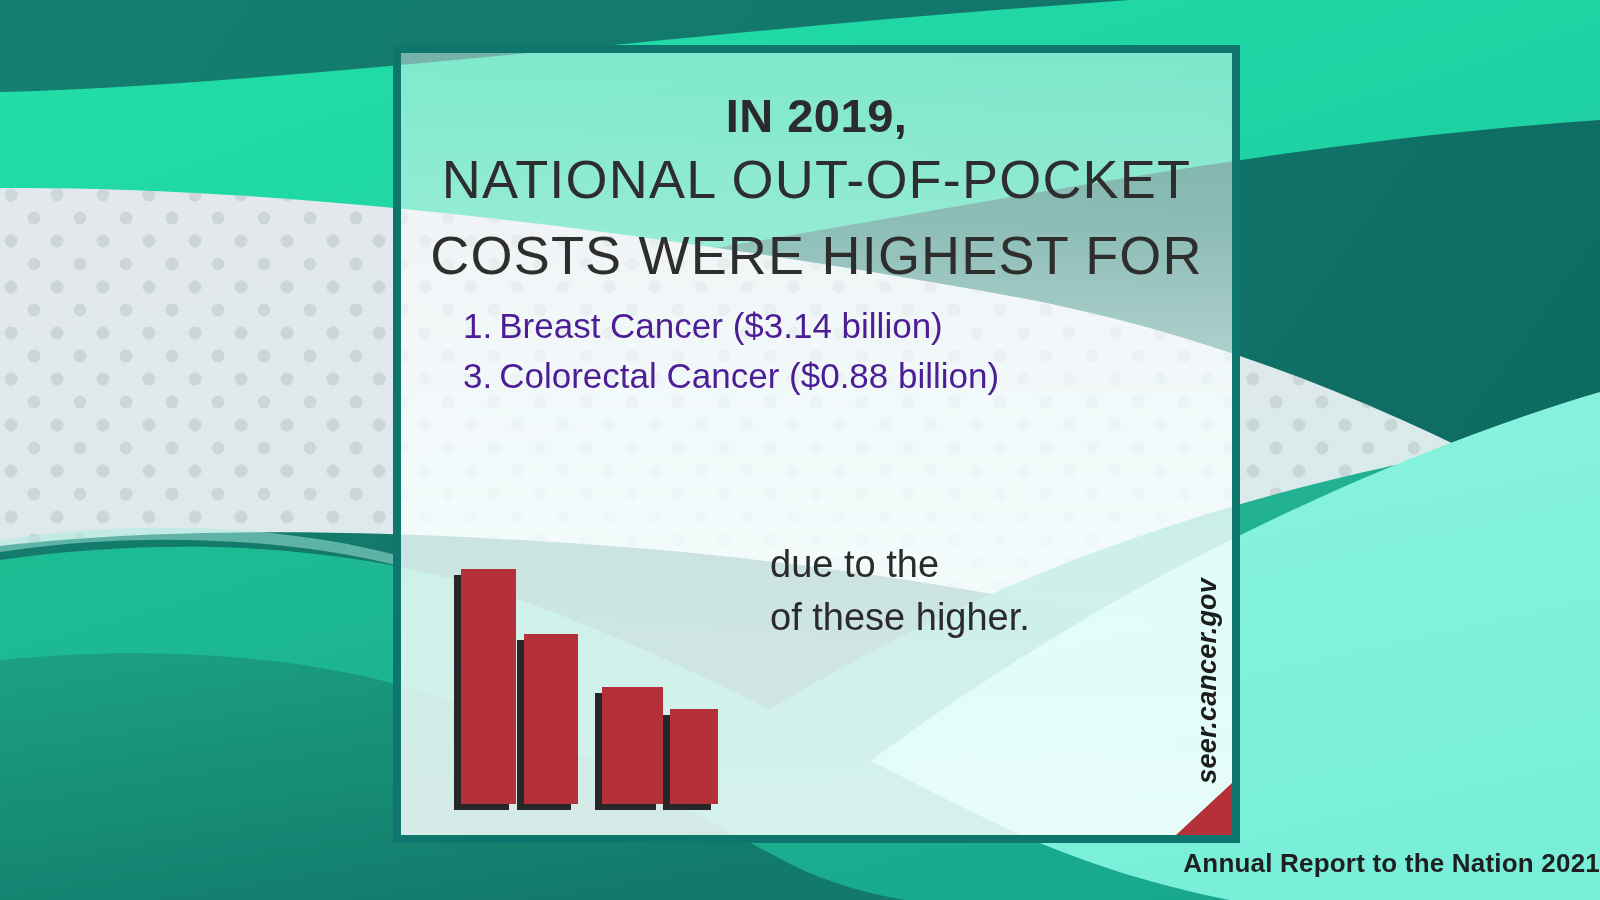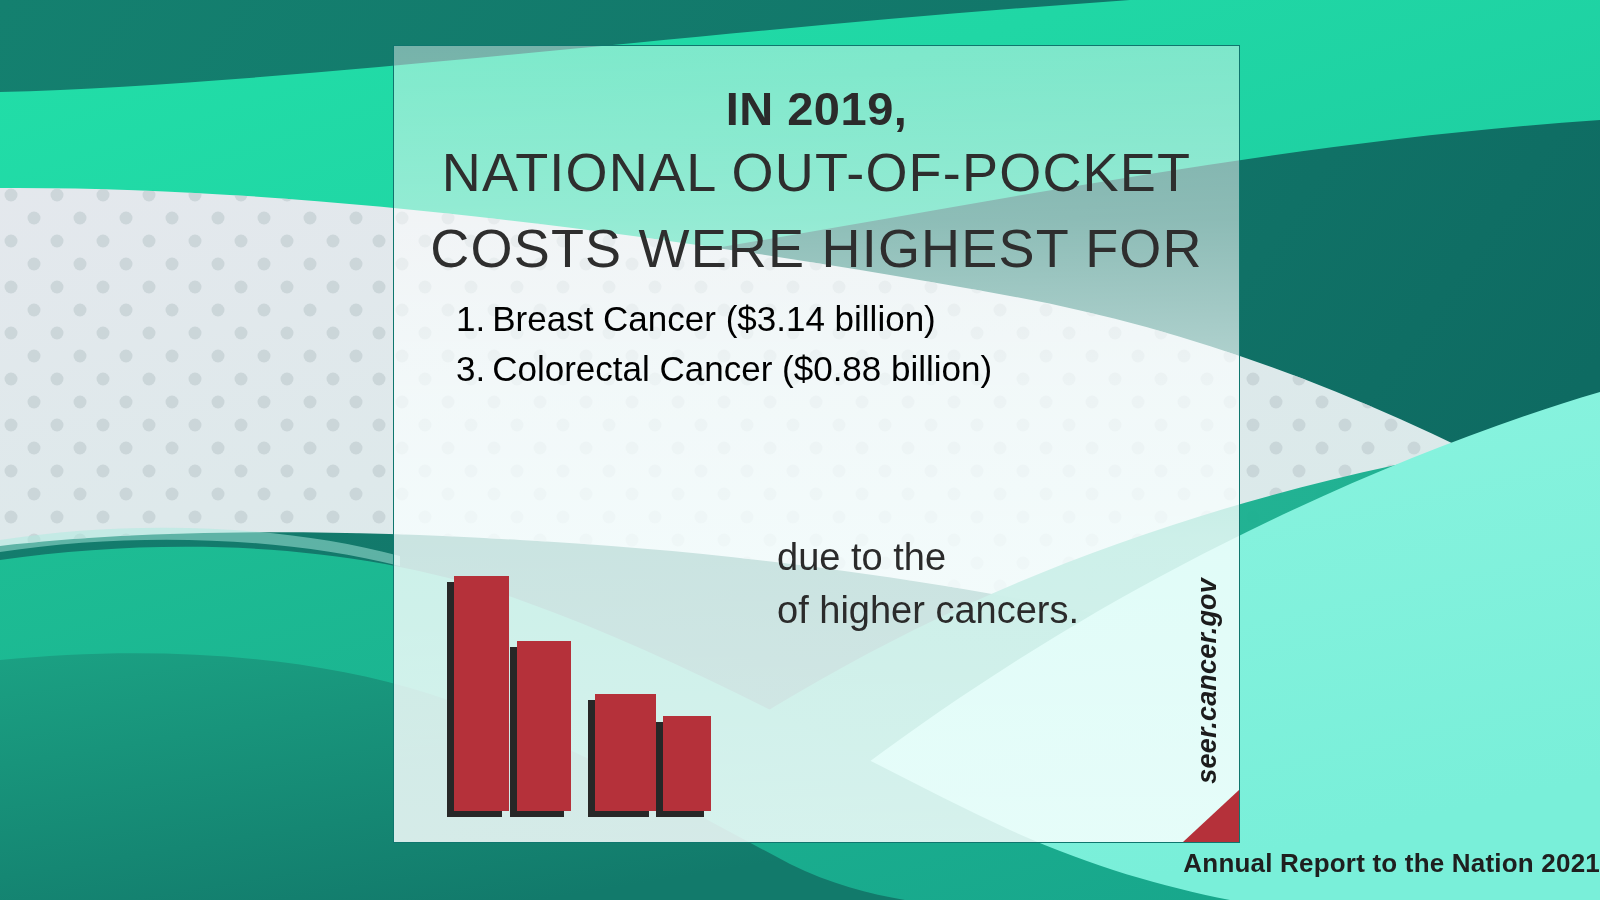--- a/index.html
+++ b/index.html
@@ -26,21 +26,21 @@
   }
 
   
   #card {
     position: absolute;
     left: 393px;
     top: 45px;
     width: 847px;
     height: 798px;
     box-sizing: border-box;
-    border: 1px solid #0f766e;
+    border: 8px solid #0f766e;
     overflow: hidden;
   }
   #card-tint {
     position: absolute;
     left: 0; top: 0; right: 0; bottom: 0;
     background: linear-gradient(to bottom,
                 rgba(255,255,255,0.42) 0%,
                 rgba(255,255,255,0.52) 22%,
                 rgba(250,255,255,0.70) 42%,
                 rgba(248,255,255,0.80) 62%,
@@ -94,21 +94,21 @@
     position: absolute;
     left: 62px;
     top: 248px;
     z-index: 5;
     margin: 0;
     padding: 0;
     list-style: none;
   }
   #rank-list li {
     font-size: 35px;
-    color: #000000;
+    color: #4c1d95;
     line-height: 50px;
     white-space: nowrap;
   }
   .rank-num { margin-right: 7px; }
 
   
   #caption {
     position: absolute;
     right: 42px;
     top: 485px;
@@ -246,21 +246,21 @@
         <li>
           <span class="rank-num">1.</span><span>Breast Cancer ($3.14 billion)</span>
         </li>
         <li>
           <span class="rank-num">3.</span><span>Colorectal Cancer ($0.88 billion)</span>
         </li>
       </ul>
 
       <div id="caption">
         <div>due to the</div>
-        <div>of higher cancers.</div>
+        <div>of these higher.</div>
       </div>
 
       <div id="bar-chart">
         <div class="bar" style="left: 8px; width: 55px; height: 235px; background: rgb(181, 49, 58); box-shadow: rgb(39, 39, 39) -7px 6px 0px 0px;" title="Breast Cancer — $3.14 billion"></div>
         <div class="bar" style="left: 71px; width: 54px; height: 170px; background: rgb(181, 49, 58); box-shadow: rgb(39, 39, 39) -7px 6px 0px 0px;" title="Prostate Cancer — $2.26 billion"></div>
         <div class="bar" style="left: 149px; width: 61px; height: 117px; background: rgb(181, 49, 58); box-shadow: rgb(39, 39, 39) -7px 6px 0px 0px;" title="Colorectal Cancer — $1.46 billion"></div>
         <div class="bar" style="left: 217px; width: 48px; height: 95px; background: rgb(181, 49, 58); box-shadow: rgb(39, 39, 39) -7px 6px 0px 0px;" title="Lung Cancer — $1.35 billion"></div>
       </div>
 
     </div>

